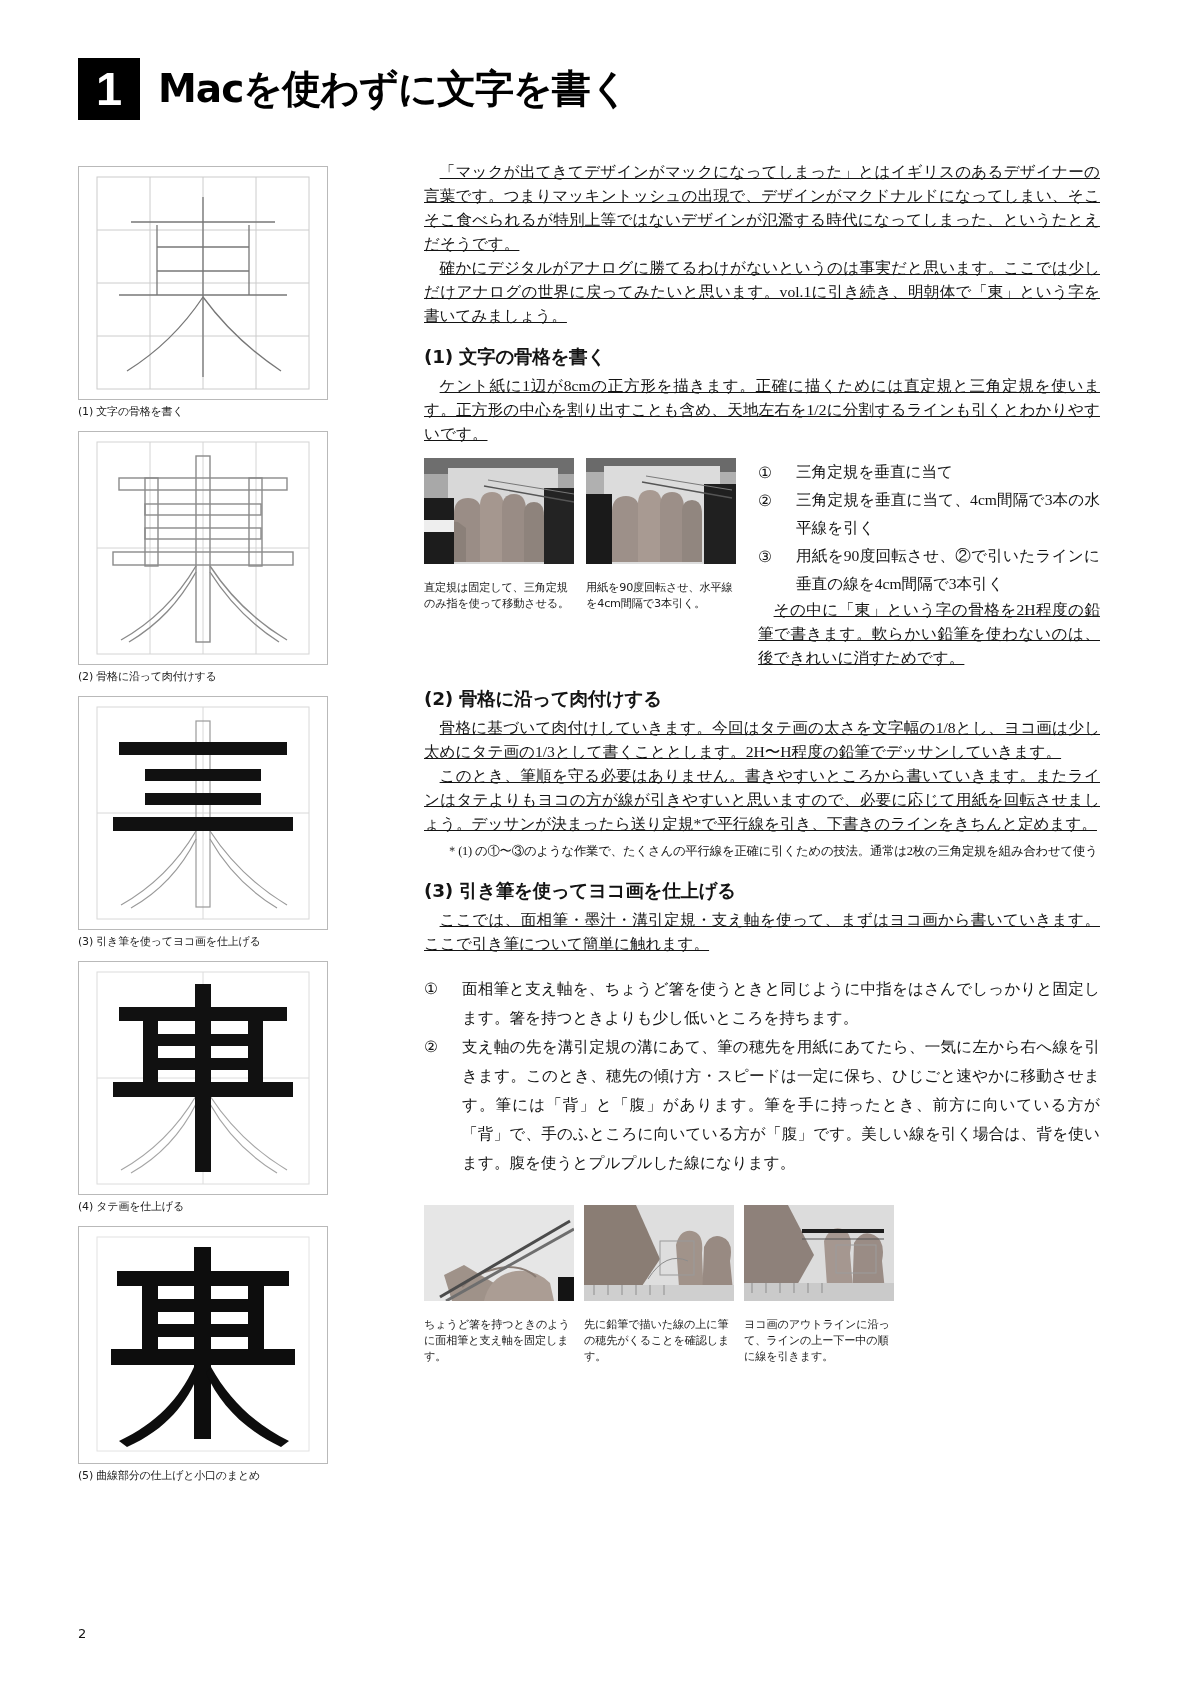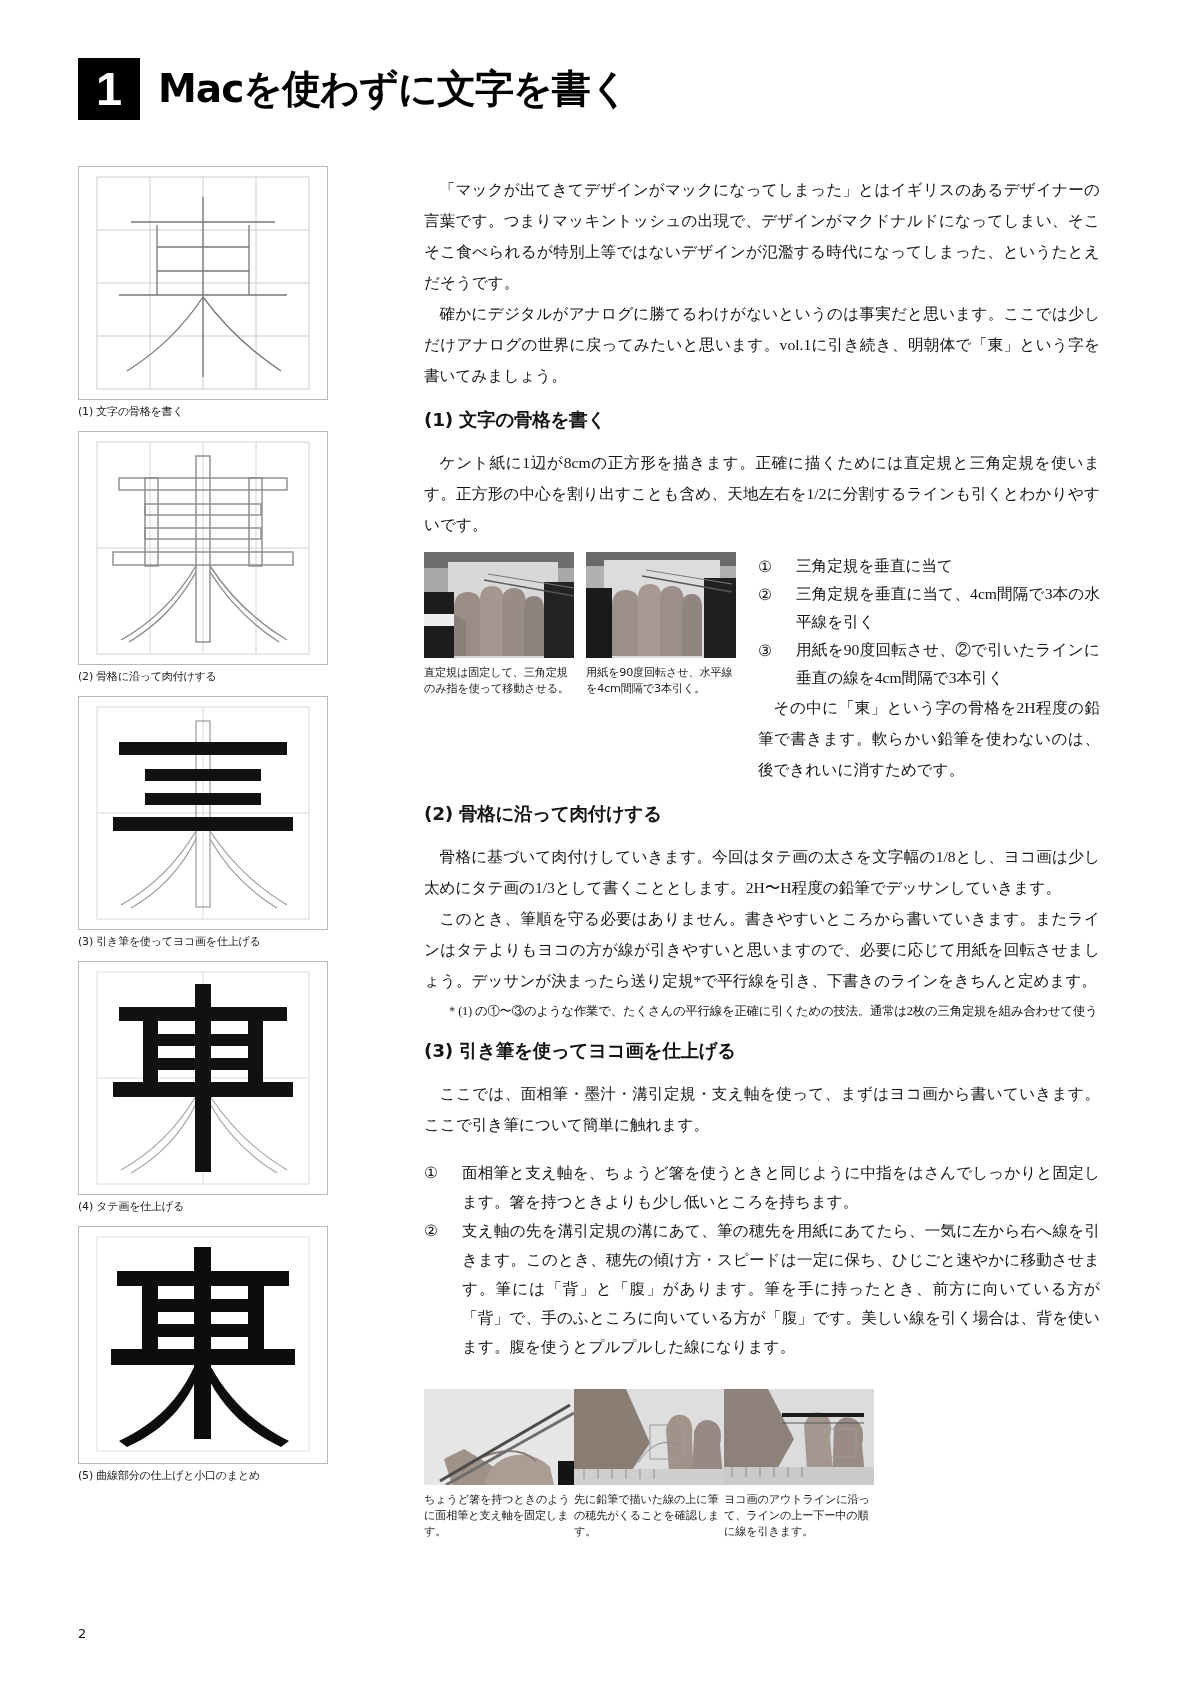--- a/index.html
+++ b/index.html
@@ -82,26 +82,27 @@
   .figsvg { position: absolute; left: 0; top: 0; }
 
   
   .textcol {
     position: absolute;
     left: 424px;
     top: 160px;
     width: 676px;
   }
   p.body {
-    margin: 14px 0 0 0;
+    margin: 0 0 0 0;
     font-size: 15.6px;
-    line-height: 31px;
+    line-height: 24px;
     text-align: justify;
     text-justify: inter-character;
     letter-spacing: 0px;
+    text-decoration: underline;
   }
   p.body + p.body { margin-top: 0; }
   .indent { text-indent: 1em; }
   h2.sect {
     font-family: "DejaVu Sans", "Liberation Sans", sans-serif;
     font-weight: bold;
     font-size: 18.5px;
     line-height: 26px;
     margin: 16px 0 4px 0;
     letter-spacing: -0.3px;
@@ -136,36 +137,37 @@
     line-height: 22px;
     margin: 4px 0 0 22px;
     text-align: justify;
     letter-spacing: -0.2px;
   }
   .footnote .ln2 { display: block; padding-left: 1.2em; }
 
   
   .photorow {
     display: flex;
+    gap: 10px;
     margin-top: 10px;
   }
   .photoitem { width: 150px; }
   .photo {
     width: 150px;
     height: 106px;
     background: #8f8f8f;
     position: relative;
     overflow: hidden;
   }
   .photo.h3 { height: 96px; }
   .photocap {
     font-family: "DejaVu Sans", "Liberation Sans", sans-serif;
     font-size: 11.2px;
     line-height: 16px;
-    padding-top: 7px;
+    padding-top: 16px;
     letter-spacing: -0.2px;
     color: #1a1a1a;
   }
 
   
   .mediarow {
     display: flex;
     gap: 12px;
     margin-top: 12px;
     align-items: flex-start;

